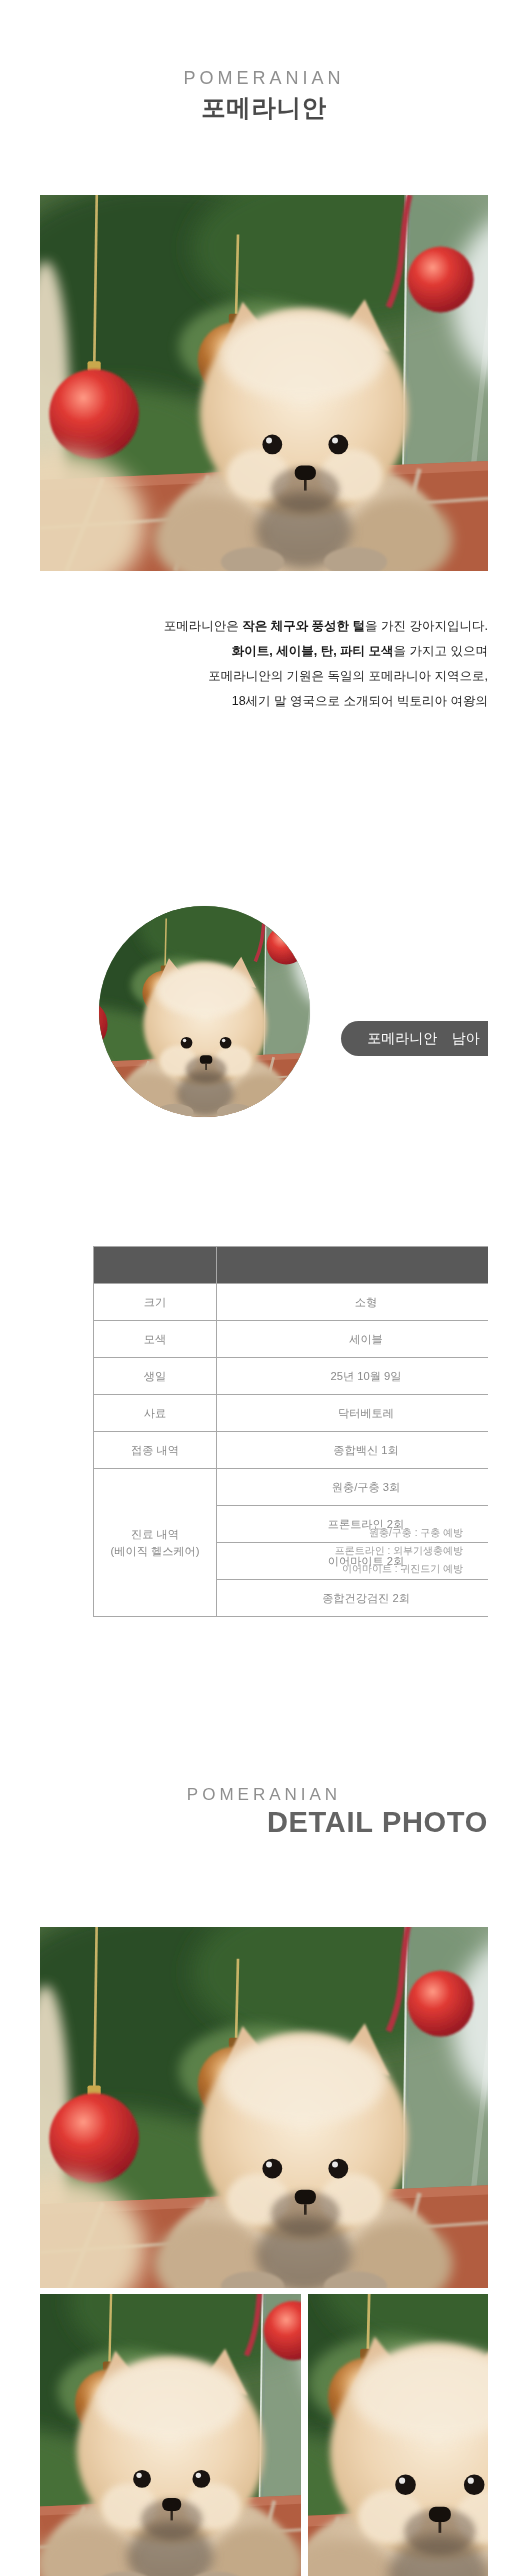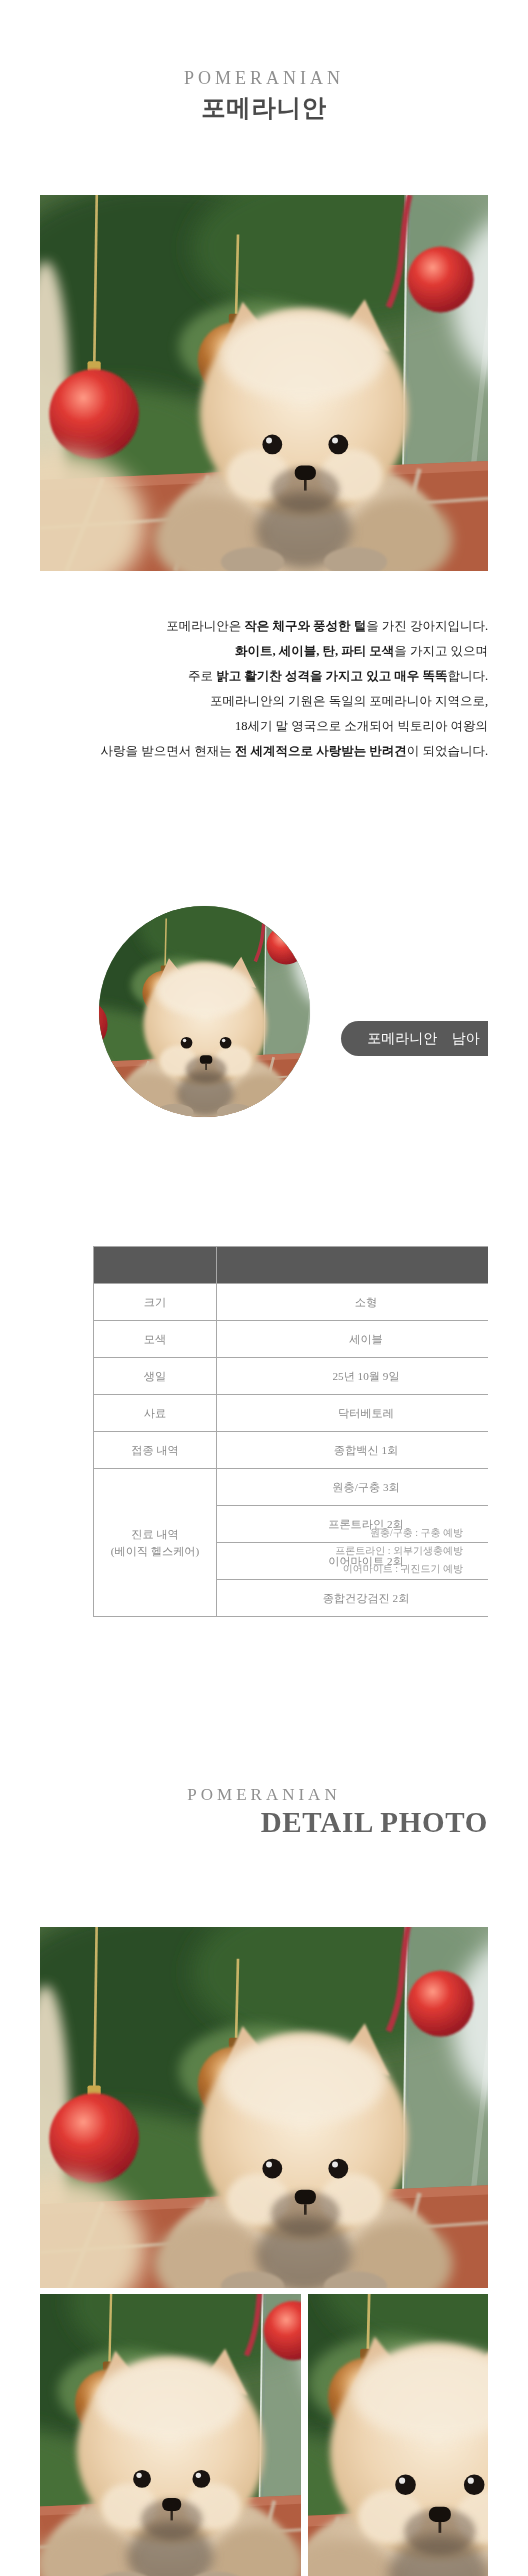--- a/index.html
+++ b/index.html
@@ -1,17 +1,17 @@
 <!DOCTYPE html>
 <html style="font-size:10.6px"><head>
 <meta charset="utf-8">
 <style>
   html,body{margin:0;padding:0;background:#fff;}
   body{font-family:"Liberation Sans","DejaVu Sans",sans-serif;}
-  .page{position:relative;width:448px;height:2576px;margin:0 auto;background:#fff;overflow:hidden;font-family:Liberation Serif, serif;}
+  .page{position:relative;width:448px;height:2576px;margin:0 auto;background:#fff;overflow:hidden;}
   .abs{position:absolute;}
   .title-en{left:0;right:0;top:68px;text-align:center;font-size:18px;letter-spacing:4px;color:#8f8f8f;}
   .title-ko{left:0;right:0;top:92px;text-align:center;font-size:24.4px;font-weight:bold;color:#4a4a4a;letter-spacing:0.7px;}
   .hero{left:0;top:195px;width:528px;height:376px;}
   svg.ph{display:block;width:100%;height:100%;}
   .intro{left:0;right:0;top:614px;text-align:right;font-size:12.5px;line-height:25px;color:#1c1c1c;}
   .intro b{font-weight:bold;}
   .avatar{left:59px;top:906px;width:211px;height:211px;border-radius:50%;overflow:hidden;box-shadow:0 0 0 0.7px rgba(0,0,0,0.03);}
   .badge{left:301px;top:1021px;width:165px;height:35px;background:#595959;border-radius:18px;color:#fff;
          display:flex;align-items:center;justify-content:center;gap:14.5px;font-size:14px;}
@@ -141,24 +141,22 @@
 
   <div class="abs hero">
     <svg class="ph" viewBox="0 0 800 570" preserveAspectRatio="xMidYMid slice">
         <use href="#pomScene"></use>
       </svg>
   </div>
 
   <div class="abs intro">
     <div><span>포메라니안은 </span><b>작은 체구와 풍성한 털</b><span>을 가진 강아지입니다.</span></div>
     <div><span></span><b>화이트, 세이블, 탄, 파티 모색</b><span>을 가지고 있으며</span></div>
-    <div><span>주로 </span><b>밝고 활기찬 성격을 가지고 있고 매우 똑똑</b><span>합니다.</span></div>
     <div><span>포메라니안의 기원은 독일의 포메라니아 지역으로,</span><b></b><span></span></div>
     <div><span>18세기 말 영국으로 소개되어 빅토리아 여왕의</span><b></b><span></span></div>
-    <div><span>사랑을 받으면서 현재는 </span><b>전 세계적으로 사랑받는 반려견</b><span>이 되었습니다.</span></div>
   </div>
 
   <div class="abs avatar">
     <svg class="ph" viewBox="128 28 540 540" preserveAspectRatio="xMidYMid slice">
         <use href="#pomScene"></use>
       </svg>
   </div>
 
   <div class="abs badge">
     <span>포메라니안</span>

